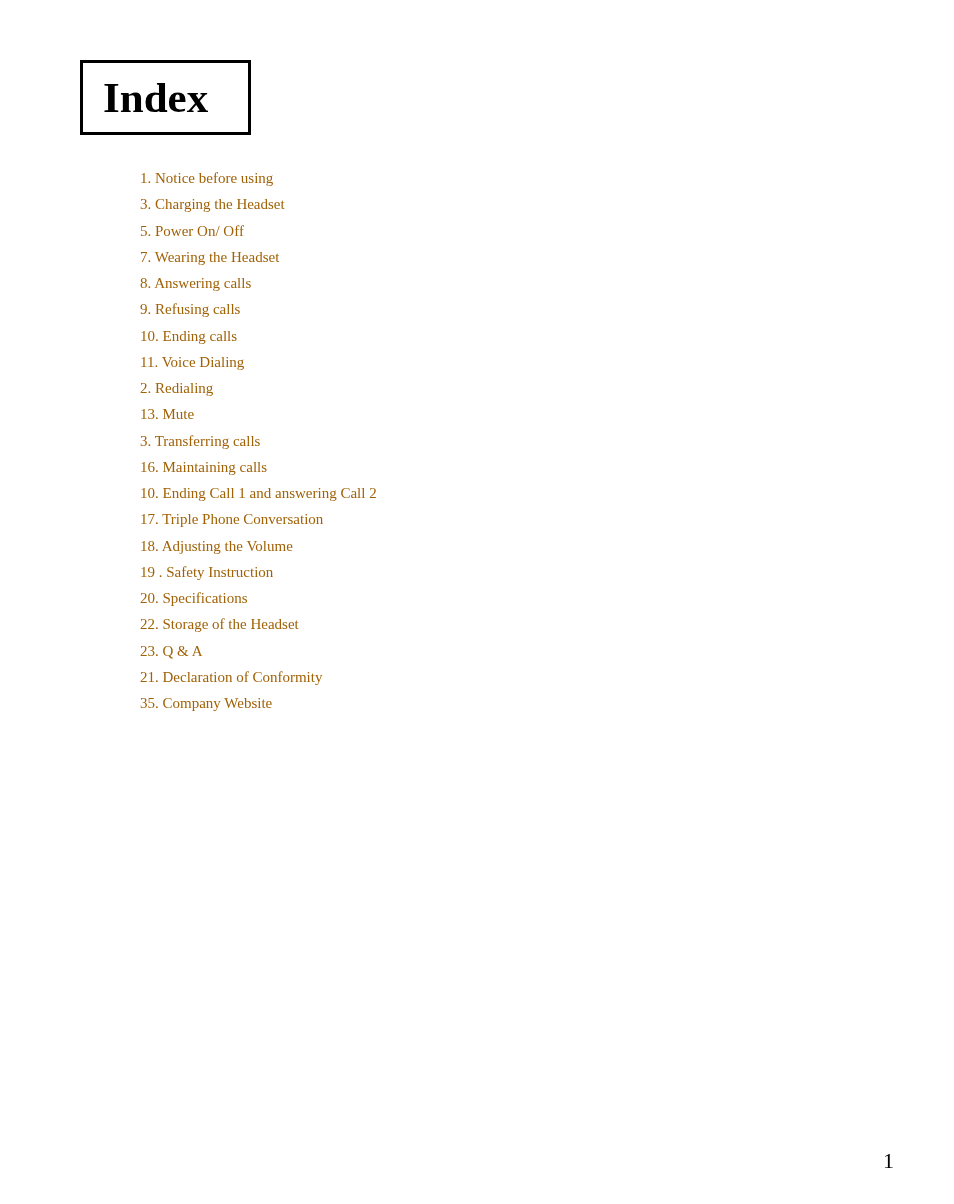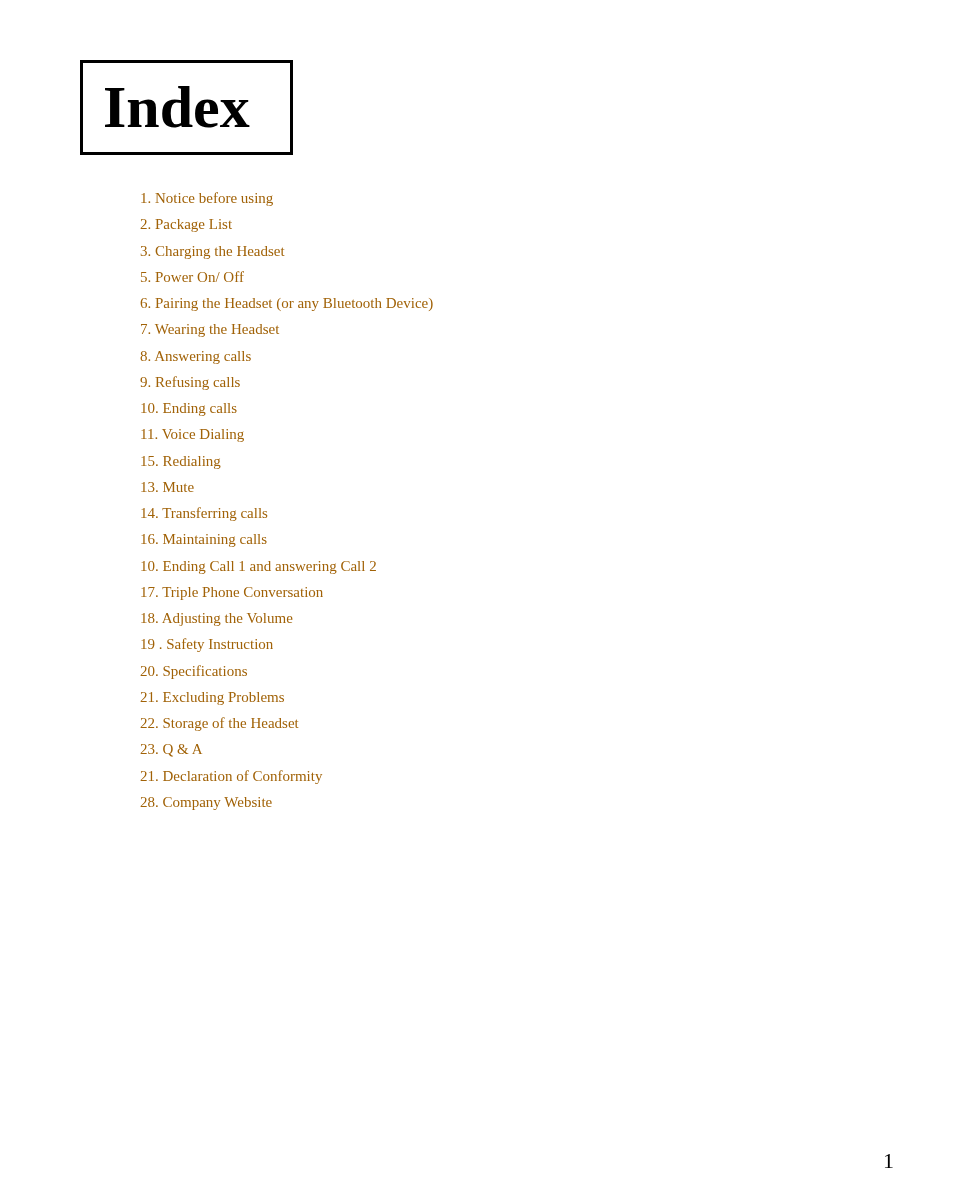--- a/index.html
+++ b/index.html
@@ -25,21 +25,21 @@
     }
 
     .title-box {
       display: inline-block;
       border: 3px solid #000000;
       padding: 10px 40px 10px 20px;
       margin-bottom: 30px;
     }
 
     .title-text {
-      font-size: 60px;
+      font-size: 43px;
       font-weight: bold;
       font-family: "Times New Roman", Times, serif;
       color: #000000;
     }
 
     .index-list {
       list-style: none;
       margin-left: 60px;
     }
 
@@ -64,40 +64,37 @@
 <body>
 
 <div class="page-container">
 
   <div class="title-box">
     <span class="title-text">Index</span>
   </div>
 
   <ul class="index-list" id="index-list">
   <li>1. Notice before using</li>
-      <li>2. Package List</li>
       <li>3. Charging the Headset</li>
       <li>5. Power On/ Off</li>
-      <li>6. Pairing the Headset (or any Bluetooth Device)</li>
       <li>7. Wearing the Headset</li>
       <li>8. Answering calls</li>
       <li>9. Refusing calls</li>
       <li>10. Ending calls</li>
       <li>11. Voice Dialing</li>
-      <li>15. Redialing</li>
+      <li>2. Redialing</li>
       <li>13. Mute</li>
-      <li>14. Transferring calls</li>
+      <li>3. Transferring calls</li>
       <li>16. Maintaining calls</li>
       <li>10. Ending Call 1 and answering Call 2</li>
       <li>17. Triple Phone Conversation</li>
       <li>18. Adjusting the Volume</li>
       <li>19 . Safety Instruction</li>
       <li>20. Specifications</li>
-      <li>21. Excluding Problems</li>
       <li>22. Storage of the Headset</li>
       <li>23. Q &amp; A</li>
       <li>21. Declaration of Conformity</li>
-      <li>28. Company Website</li>
+      <li>35. Company Website</li>
     </ul>
 
   <div class="page-number">1</div>
 
 </div>
 
 </body></html>

